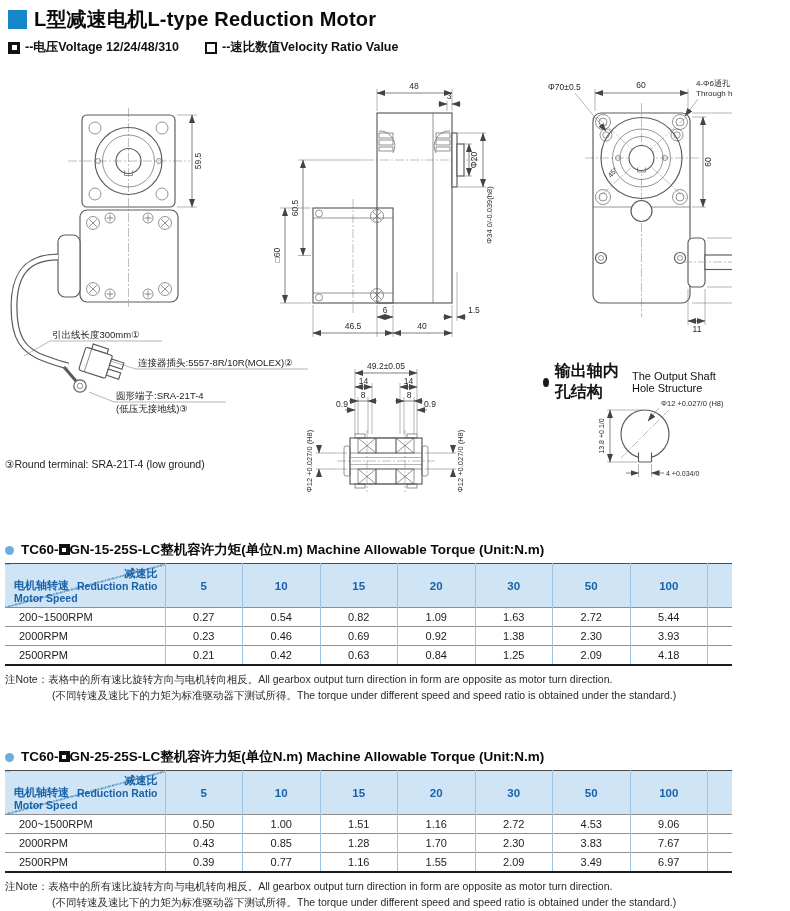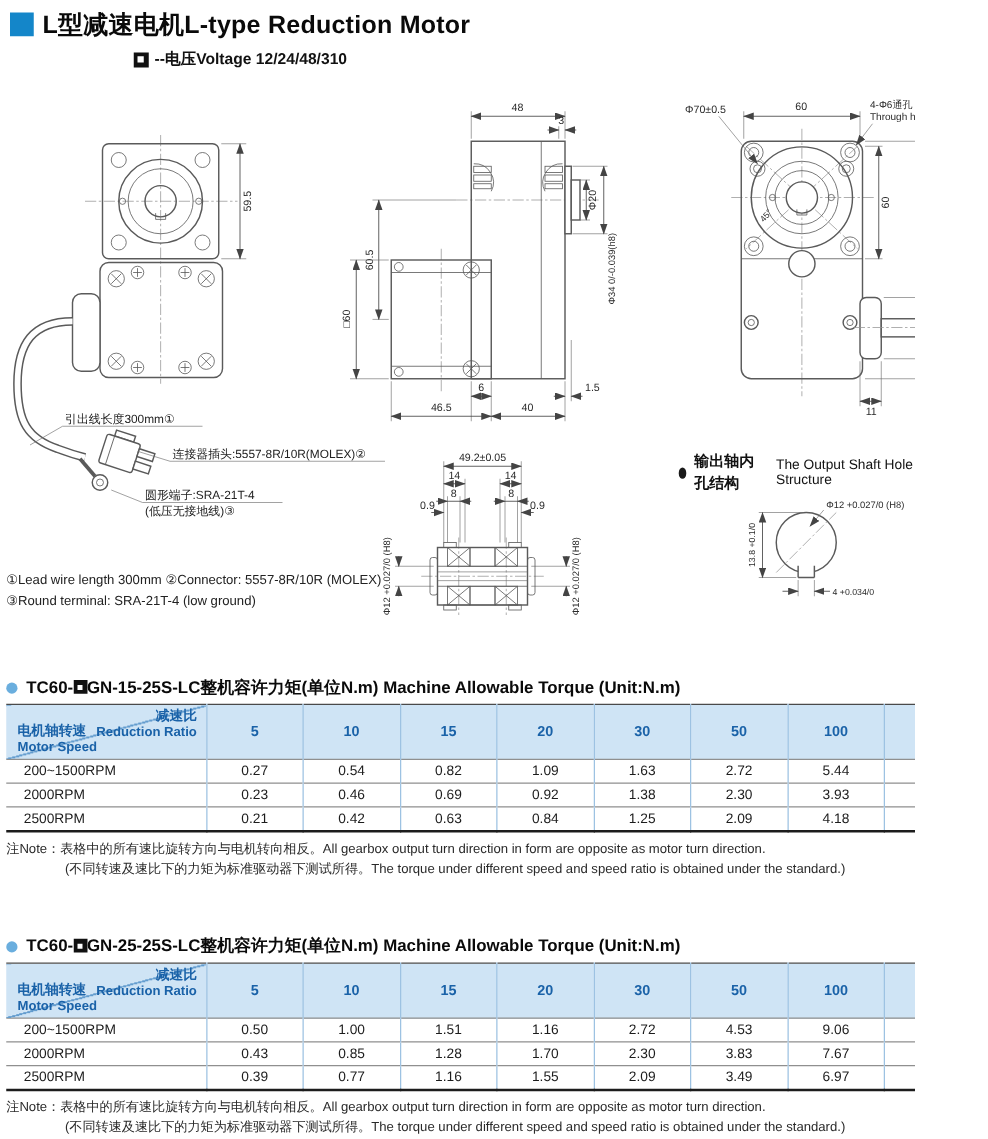--- a/index.html
+++ b/index.html
@@ -3,21 +3,21 @@
 <meta charset="utf-8">
 <style>
   html,body{margin:0;padding:0;background:#fff;}
   .page{position:relative;width:732px;height:911px;background:#fff;overflow:hidden;
         font-family:"Liberation Sans","DejaVu Sans",sans-serif;color:#111;}
   
   .hdr{position:absolute;left:8px;top:6px;}
   .title-row{display:flex;align-items:center;gap:7px;}
   .blue-sq{width:19px;height:19px;background:#1486c9;flex:0 0 auto;}
   .page-title{font-size:20px;font-weight:bold;letter-spacing:.2px;color:#0a0a0a;}
-  .legend-row{display:flex;align-items:center;gap:26px;margin-top:6px;font-size:12.5px;font-weight:bold;flex-direction:column;}
+  .legend-row{display:flex;align-items:flex-end;gap:26px;margin-top:6px;font-size:12.5px;font-weight:bold;}
   .legend-item{display:flex;align-items:center;gap:5px;}
   .vbox{display:inline-block;width:12px;height:12px;background:#111;position:relative;vertical-align:-1px;}
   .vbox::after{content:"";position:absolute;left:3.5px;top:3.5px;right:3.5px;bottom:3.5px;background:#fff;}
   .vbox.sm{width:11px;height:11px;}
   .obox{display:inline-block;width:8px;height:8px;border:2.2px solid #111;background:#fff;}
   
   .draw{position:absolute;}
   svg{overflow:visible;}
   svg text{font-family:"Liberation Sans","DejaVu Sans",sans-serif;}
   .ol{stroke:#5a5a5a;stroke-width:1.15;fill:none;}
@@ -26,21 +26,21 @@
   .dim{stroke:#4c4c4c;stroke-width:.7;fill:none;}
   .thin{stroke:#6a6a6a;stroke-width:.5;fill:none;}
   .cl{stroke:#949494;stroke-width:.6;fill:none;stroke-dasharray:9 2 2 2;}
   text.d{font-size:8.5px;fill:#2a2a2a;}
   text.dm{font-size:8.5px;fill:#2a2a2a;text-anchor:middle;}
   text.cn{font-size:9.5px;fill:#222;}
   text.sm{font-size:7px;fill:#2a2a2a;}
   .footnotes{position:absolute;left:5px;top:456px;font-size:10.5px;line-height:17px;color:#222;}
   .shaft-hole-title{position:absolute;left:543px;top:361px;font-size:11.5px;color:#111;display:flex;align-items:center;gap:6px;}
   .dot-bullet{width:9px;height:9px;border-radius:50%;background:#1a1a1a;display:inline-block;}
-  .sh-cn{font-weight:bold;font-size:12px;}
+  .sh-cn{font-weight:bold;font-size:16px;}
   .sh-en{font-size:11px;}
   
   .tbl-sec{position:absolute;left:5px;width:780px;}
   .tbl-sec.t1{top:537px;} .tbl-sec.t2{top:744px;}
   .tbl-title{display:flex;align-items:center;gap:7px;font-size:13.5px;font-weight:bold;color:#0a0a0a;margin:4px 0 4px 0;}
   .bullet{width:9px;height:9px;border-radius:50%;background:#6aaede;display:inline-block;flex:0 0 auto;}
   table.torque{width:100%;border-collapse:collapse;table-layout:fixed;
     border-top:1px solid #4a4a4a;border-bottom:2.5px solid #1c1c1c;}
   table.torque thead tr{background:#cfe4f5;}
   table.torque thead{border-bottom:1.5px solid #4a4a4a;}
@@ -66,20 +66,24 @@
 
   <div class="hdr">
     <div class="title-row">
       <span class="blue-sq"></span>
       <span class="page-title">L型减速电机L-type Reduction Motor</span>
     </div>
     <div class="legend-row">
       <span class="legend-item">
         <span class="vbox"></span>
         <span>--电压Voltage 12/24/48/310</span>
+      </span>
+      <span class="legend-item">
+        <span class="obox"></span>
+        <span>--速比数值Velocity Ratio Value</span>
       </span>
     </div>
   </div>
 
   <svg class="draw" style="left:0;top:75px;" width="340" height="350" viewBox="0 0 340 350">
     <defs>
       <marker id="ar" markerUnits="userSpaceOnUse" markerWidth="10" markerHeight="8" refX="8" refY="3" orient="auto-start-reverse">
         <path d="M0 0 L8.5 3 L0 6 Z" fill="#444"></path>
       </marker>
       <pattern id="hatch" width="4" height="4" patternUnits="userSpaceOnUse" patternTransform="rotate(45)">
@@ -402,21 +406,20 @@
       <text class="dm" transform="translate(59,54) rotate(-90)" style="font-size:7px">13.8 +0.1/0</text>
       <line class="thin" x1="93.5" y1="82" x2="93.5" y2="95"></line>
       <line class="thin" x1="106.5" y1="82" x2="106.5" y2="95"></line>
       <line class="dim" x1="81" y1="91" x2="93.5" y2="91" marker-end="url(#ar)"></line>
       <line class="dim" x1="106.5" y1="91" x2="119" y2="91" marker-start="url(#ar)"></line>
       <text class="d" x="121" y="94" style="font-size:7px">4 +0.034/0</text>
     </g>
   </svg>
 
   <div class="footnotes">
-    <div>①Lead wire length 300mm ②Connector: 5557-8R/10R (MOLEX)</div>
     <div>③Round terminal: SRA-21T-4 (low ground)</div>
   </div>
 
   <div class="tbl-sec t1">
     <div class="tbl-title">
       <span class="bullet"></span>
       <span>
         <span>TC60-</span><span class="vbox sm"></span><span>GN-15-25S-LC整机容许力矩(单位N.m) Machine Allowable Torque (Unit:N.m)</span>
       </span>
     </div>

